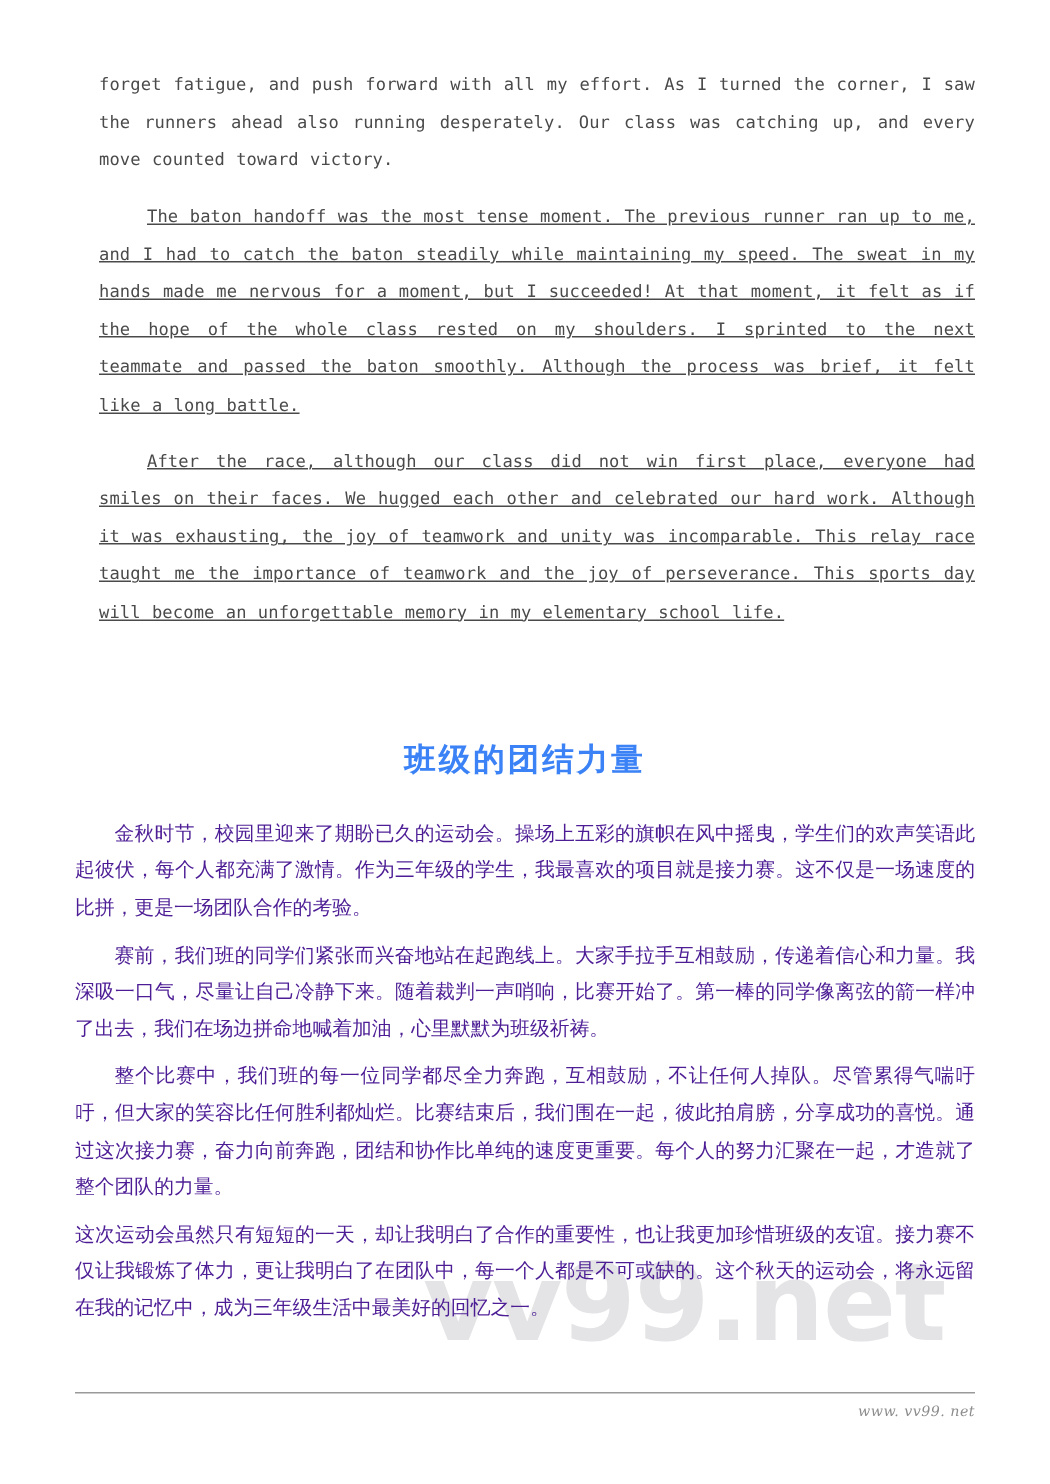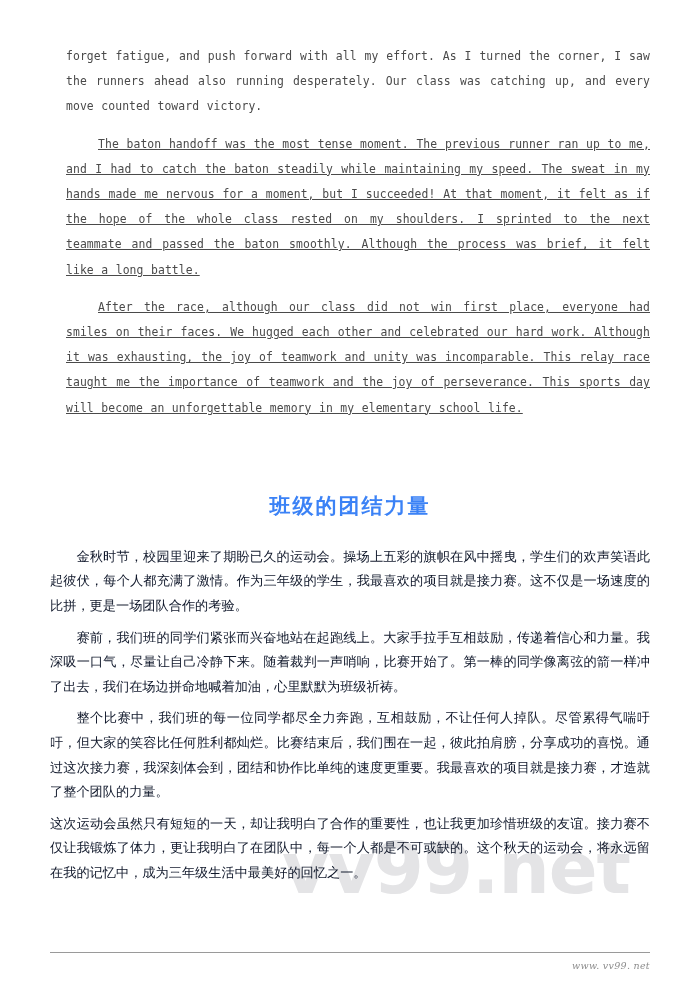--- a/index.html
+++ b/index.html
@@ -76,35 +76,35 @@
     letter-spacing: 2px;
     margin: 0 0 24px 0;
     line-height: 30px;
   }
 
   
   .cn-para {
     font-family: "DejaVu Sans", "Liberation Sans", sans-serif;
     font-size: 13.2px;
     line-height: 24.6px;
-    color: #0f172a;
+    color: #4c1d95;
     text-align: justify;
     text-align-last: left;
     margin: 0 0 7px 0;
     text-indent: 26.4px;
   }
   .cn-para.no-indent {
     text-indent: 0;
   }
 
   
   .footer {
     position: absolute;
     left: 50px;
-    top: 952px;
+    top: 928px;
     width: 600px;
     z-index: 3;
   }
   .footer-rule {
     width: 100%;
     height: 1px;
     background: #9a9a9a;
     border: 0;
     margin: 0;
   }
@@ -133,21 +133,21 @@
       <p class="en-para indented">After the race, although our class did not win first place, everyone had smiles on their faces. We hugged each other and celebrated our hard work. Although it was exhausting, the joy of teamwork and unity was incomparable. This relay race taught me the importance of teamwork and the joy of perseverance. This sports day will become an unforgettable memory in my elementary school life.</p>
     </div>
 
     <div class="section-gap"></div>
 
     <div>
       <h1 class="cn-title">班级的团结力量</h1>
 
       <p class="cn-para">金秋时节，校园里迎来了期盼已久的运动会。操场上五彩的旗帜在风中摇曳，学生们的欢声笑语此起彼伏，每个人都充满了激情。作为三年级的学生，我最喜欢的项目就是接力赛。这不仅是一场速度的比拼，更是一场团队合作的考验。</p>
       <p class="cn-para">赛前，我们班的同学们紧张而兴奋地站在起跑线上。大家手拉手互相鼓励，传递着信心和力量。我深吸一口气，尽量让自己冷静下来。随着裁判一声哨响，比赛开始了。第一棒的同学像离弦的箭一样冲了出去，我们在场边拼命地喊着加油，心里默默为班级祈祷。</p>
-      <p class="cn-para">整个比赛中，我们班的每一位同学都尽全力奔跑，互相鼓励，不让任何人掉队。尽管累得气喘吁吁，但大家的笑容比任何胜利都灿烂。比赛结束后，我们围在一起，彼此拍肩膀，分享成功的喜悦。通过这次接力赛，我深刻体会到，团结和协作比单纯的速度更重要。我最喜欢的项目就是接力赛，才造就了整个团队的力量。</p>
+      <p class="cn-para">整个比赛中，我们班的每一位同学都尽全力奔跑，互相鼓励，不让任何人掉队。尽管累得气喘吁吁，但大家的笑容比任何胜利都灿烂。比赛结束后，我们围在一起，彼此拍肩膀，分享成功的喜悦。通过这次接力赛，奋力向前奔跑，团结和协作比单纯的速度更重要。每个人的努力汇聚在一起，才造就了整个团队的力量。</p>
       <p class="cn-para no-indent">这次运动会虽然只有短短的一天，却让我明白了合作的重要性，也让我更加珍惜班级的友谊。接力赛不仅让我锻炼了体力，更让我明白了在团队中，每一个人都是不可或缺的。这个秋天的运动会，将永远留在我的记忆中，成为三年级生活中最美好的回忆之一。</p>
     </div>
 
   </div>
 
   <div class="footer">
     <hr class="footer-rule">
     <div class="footer-url">www. vv99. net</div>
   </div>
 

